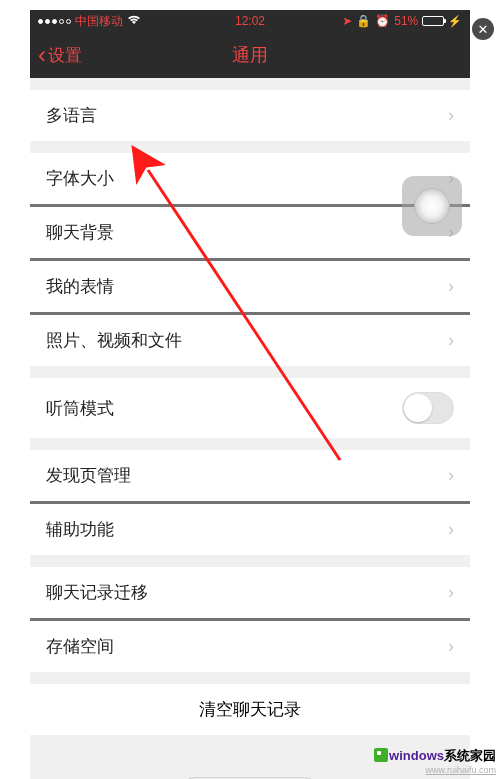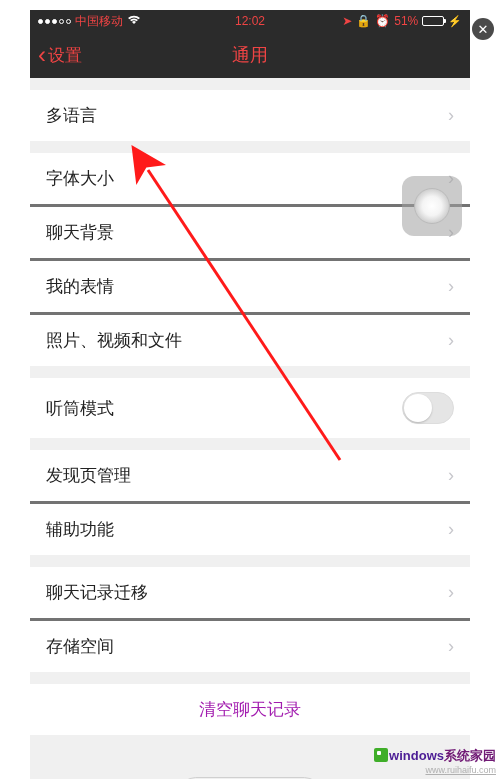--- a/index.html
+++ b/index.html
@@ -73,21 +73,21 @@
       color: #222;
       border-bottom: 3px solid #737373;
       min-height: 48px;
     }
     .cell:last-child { border-bottom: none; }
     .chevron-right {
       color: #c7c7cc;
       font-size: 18px;
     }
     .cell.center { justify-content: center; color: #222; }
-    .cell.btn-link { color: #a21caf; }
+    .cell.btn-link { color: #000000; }
 
     
     .switch {
       width: 52px; height: 32px; border-radius: 16px;
       background: #e5e5e5; position: relative;
       border: 1px solid #ddd;
     }
     .switch::after {
       content: ""; position: absolute; width: 28px; height: 28px;
       border-radius: 50%; background: #fff; top: 1px; left: 1px;
@@ -158,21 +158,21 @@
     }
 
     
     .watermark {
       position: absolute;
       right: 4px; bottom: 4px;
       font-size: 13px;
       font-weight: 600;
     }
     .wm-green { color: #4c1d95; text-align: right; }
-    .wm-blue  { color: #701a75; }
+    .wm-blue  { color: #000000; }
     .wm-sub   { display: block; font-size: 9px; color: #b0b0b0; text-align: right; font-weight: 400; text-decoration: underline; }
     .wm-logo {
       display:inline-block; width: 14px; height: 14px;
       background: #3fae29; vertical-align: -2px; border-radius: 2px;
       position: relative; margin-right: 1px;
     }
     .wm-logo::before{
       content:""; position:absolute; left:3px; top:3px; width:4px; height:4px;
       background:#fff; border-radius:1px;
     }

